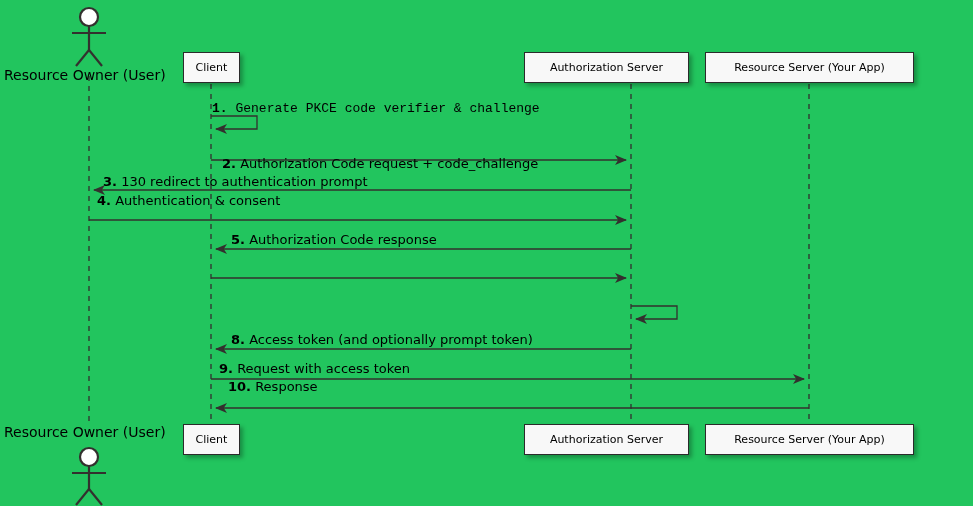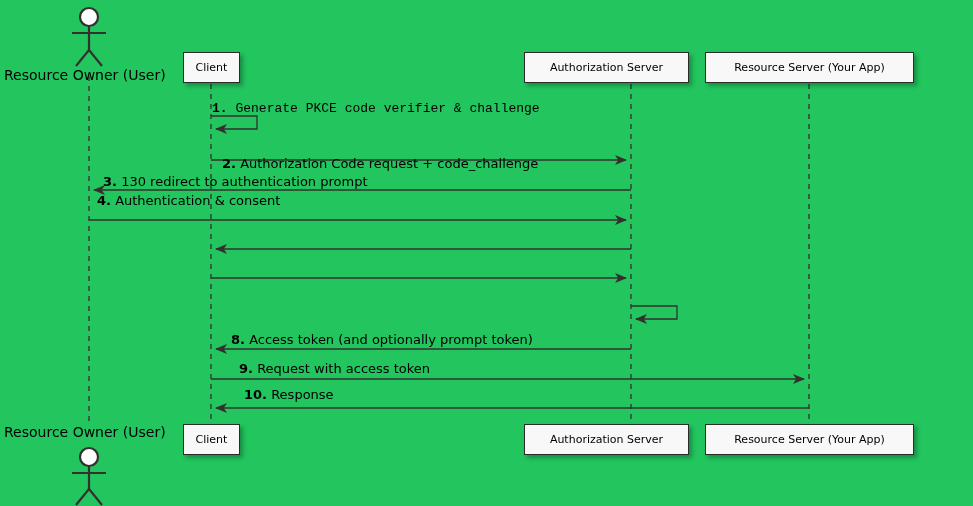--- a/index.html
+++ b/index.html
@@ -145,31 +145,35 @@
   <div class="msg-label" style="left:103px; top:175px;">
     <span class="num">3.</span>
     <span>130 redirect to authentication prompt</span>
   </div>
 
   <div class="msg-label" style="left:97px; top:188px;margin-top:6px;">
     <span class="num">4.</span>
     <span>Authentication &amp; consent</span>
   </div>
 
+  <div class="msg-label" style="left:231px; top:233px;">
+    <span class="num">5.</span>
+    <span>Authorization Code response</span>
+  </div>
 
 
 
   <div class="msg-label" style="left:231px; top:333px;">
     <span class="num">8.</span>
     <span>Access token (and optionally prompt token)</span>
   </div>
 
-  <div class="msg-label" style="left:219px; top:362px;margin-left:20px;">
+  <div class="msg-label" style="left:219px; top:362px;">
     <span class="num">9.</span>
     <span>Request with access token</span>
   </div>
 
-  <div class="msg-label" style="left:228px; top:388px;margin-left:16px;">
+  <div class="msg-label" style="left:228px; top:380px;">
     <span class="num">10.</span>
     <span>Response</span>
   </div>
 
 </div>
 
 </body></html>

